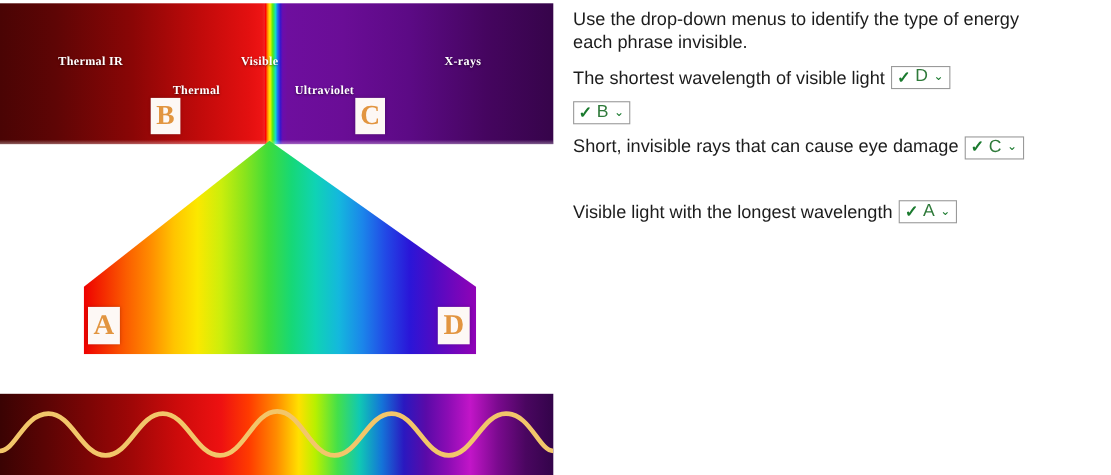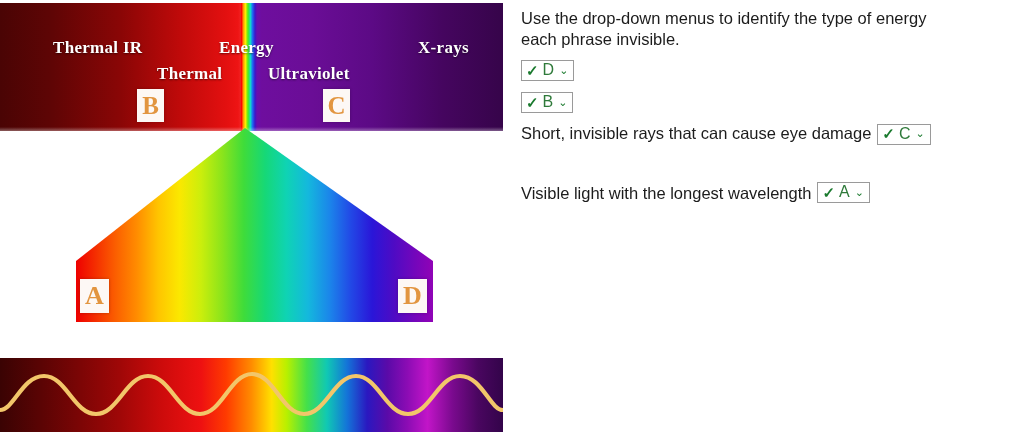--- a/index.html
+++ b/index.html
@@ -61,28 +61,29 @@
     bottom: 0;
     width: 100%;
     height: 4px;
     background: linear-gradient(to bottom, rgba(255,255,255,0), rgba(255,255,255,0.35));
   }
   .banner-label {
     position: absolute;
     color: #ffffff;
     font-family: "Liberation Serif", serif;
     font-weight: bold;
-    font-size: 17px;
+    font-size: 11px;
     letter-spacing: 0.3px;
     text-shadow: 0 1px 2px rgba(0,0,0,0.55);
     white-space: nowrap;
+    margin-top: 12px;
   }
   #label-thermal-ir { left: 53px;  top: 35px; }
   #label-visible    { left: 219px; top: 35px; }
-  #label-xrays      { left: 418px; top: 35px; }
+  #label-xrays      { left: 404px; top: 35px; }
   #label-infrared   { left: 157px; top: 61px; }
   #label-ultraviolet{ left: 268px; top: 61px; font-family: Liberation Serif, serif; }
 
   .letter-badge {
     position: absolute;
     background: #fdf8f5;
     color: #e29540;
     font-family: "Liberation Serif", serif;
     font-weight: bold;
     display: flex;
@@ -228,21 +229,21 @@
     margin-left: 1px;
   }
 </style>
 </head>
 <body>
 
 <div id="figure-panel">
 
   <div id="spectrum-banner">
     <div class="banner-label" id="label-thermal-ir">Thermal IR</div>
-    <div class="banner-label" id="label-visible">Energy</div>
+    <div class="banner-label" id="label-visible">Visible</div>
     <div class="banner-label" id="label-xrays">X-rays</div>
     <div class="banner-label" id="label-infrared">Thermal</div>
     <div class="banner-label" id="label-ultraviolet">Ultraviolet</div>
 
     <div class="letter-badge" id="badge-b">B</div>
     <div class="letter-badge" id="badge-c">C</div>
     <div id="banner-bottom-fade"></div>
   </div>
 
   <div id="fan-wrap">
@@ -289,20 +290,21 @@
                C482,18 490,52 503,52" fill="none" stroke="#f2c66a" stroke-width="4.2" stroke-linecap="round"></path>
     </svg>
   </div>
 </div>
 
 <div id="question-panel">
 
   <div id="instruction">Use the drop-down menus to identify the type of energy each phrase invisible.</div>
 
   <div class="qrow" id="qrow-1">
+    <span class="qtext">The shortest wavelength of visible light</span>
     <span class="dropdown">
       <span class="dd-check">✓</span>
       <span class="dd-value">D</span>
       <span class="dd-caret">⌄</span>
     </span>
   </div>
 
   <div class="qrow" id="qrow-2">
     <span class="dropdown">
       <span class="dd-check">✓</span>

